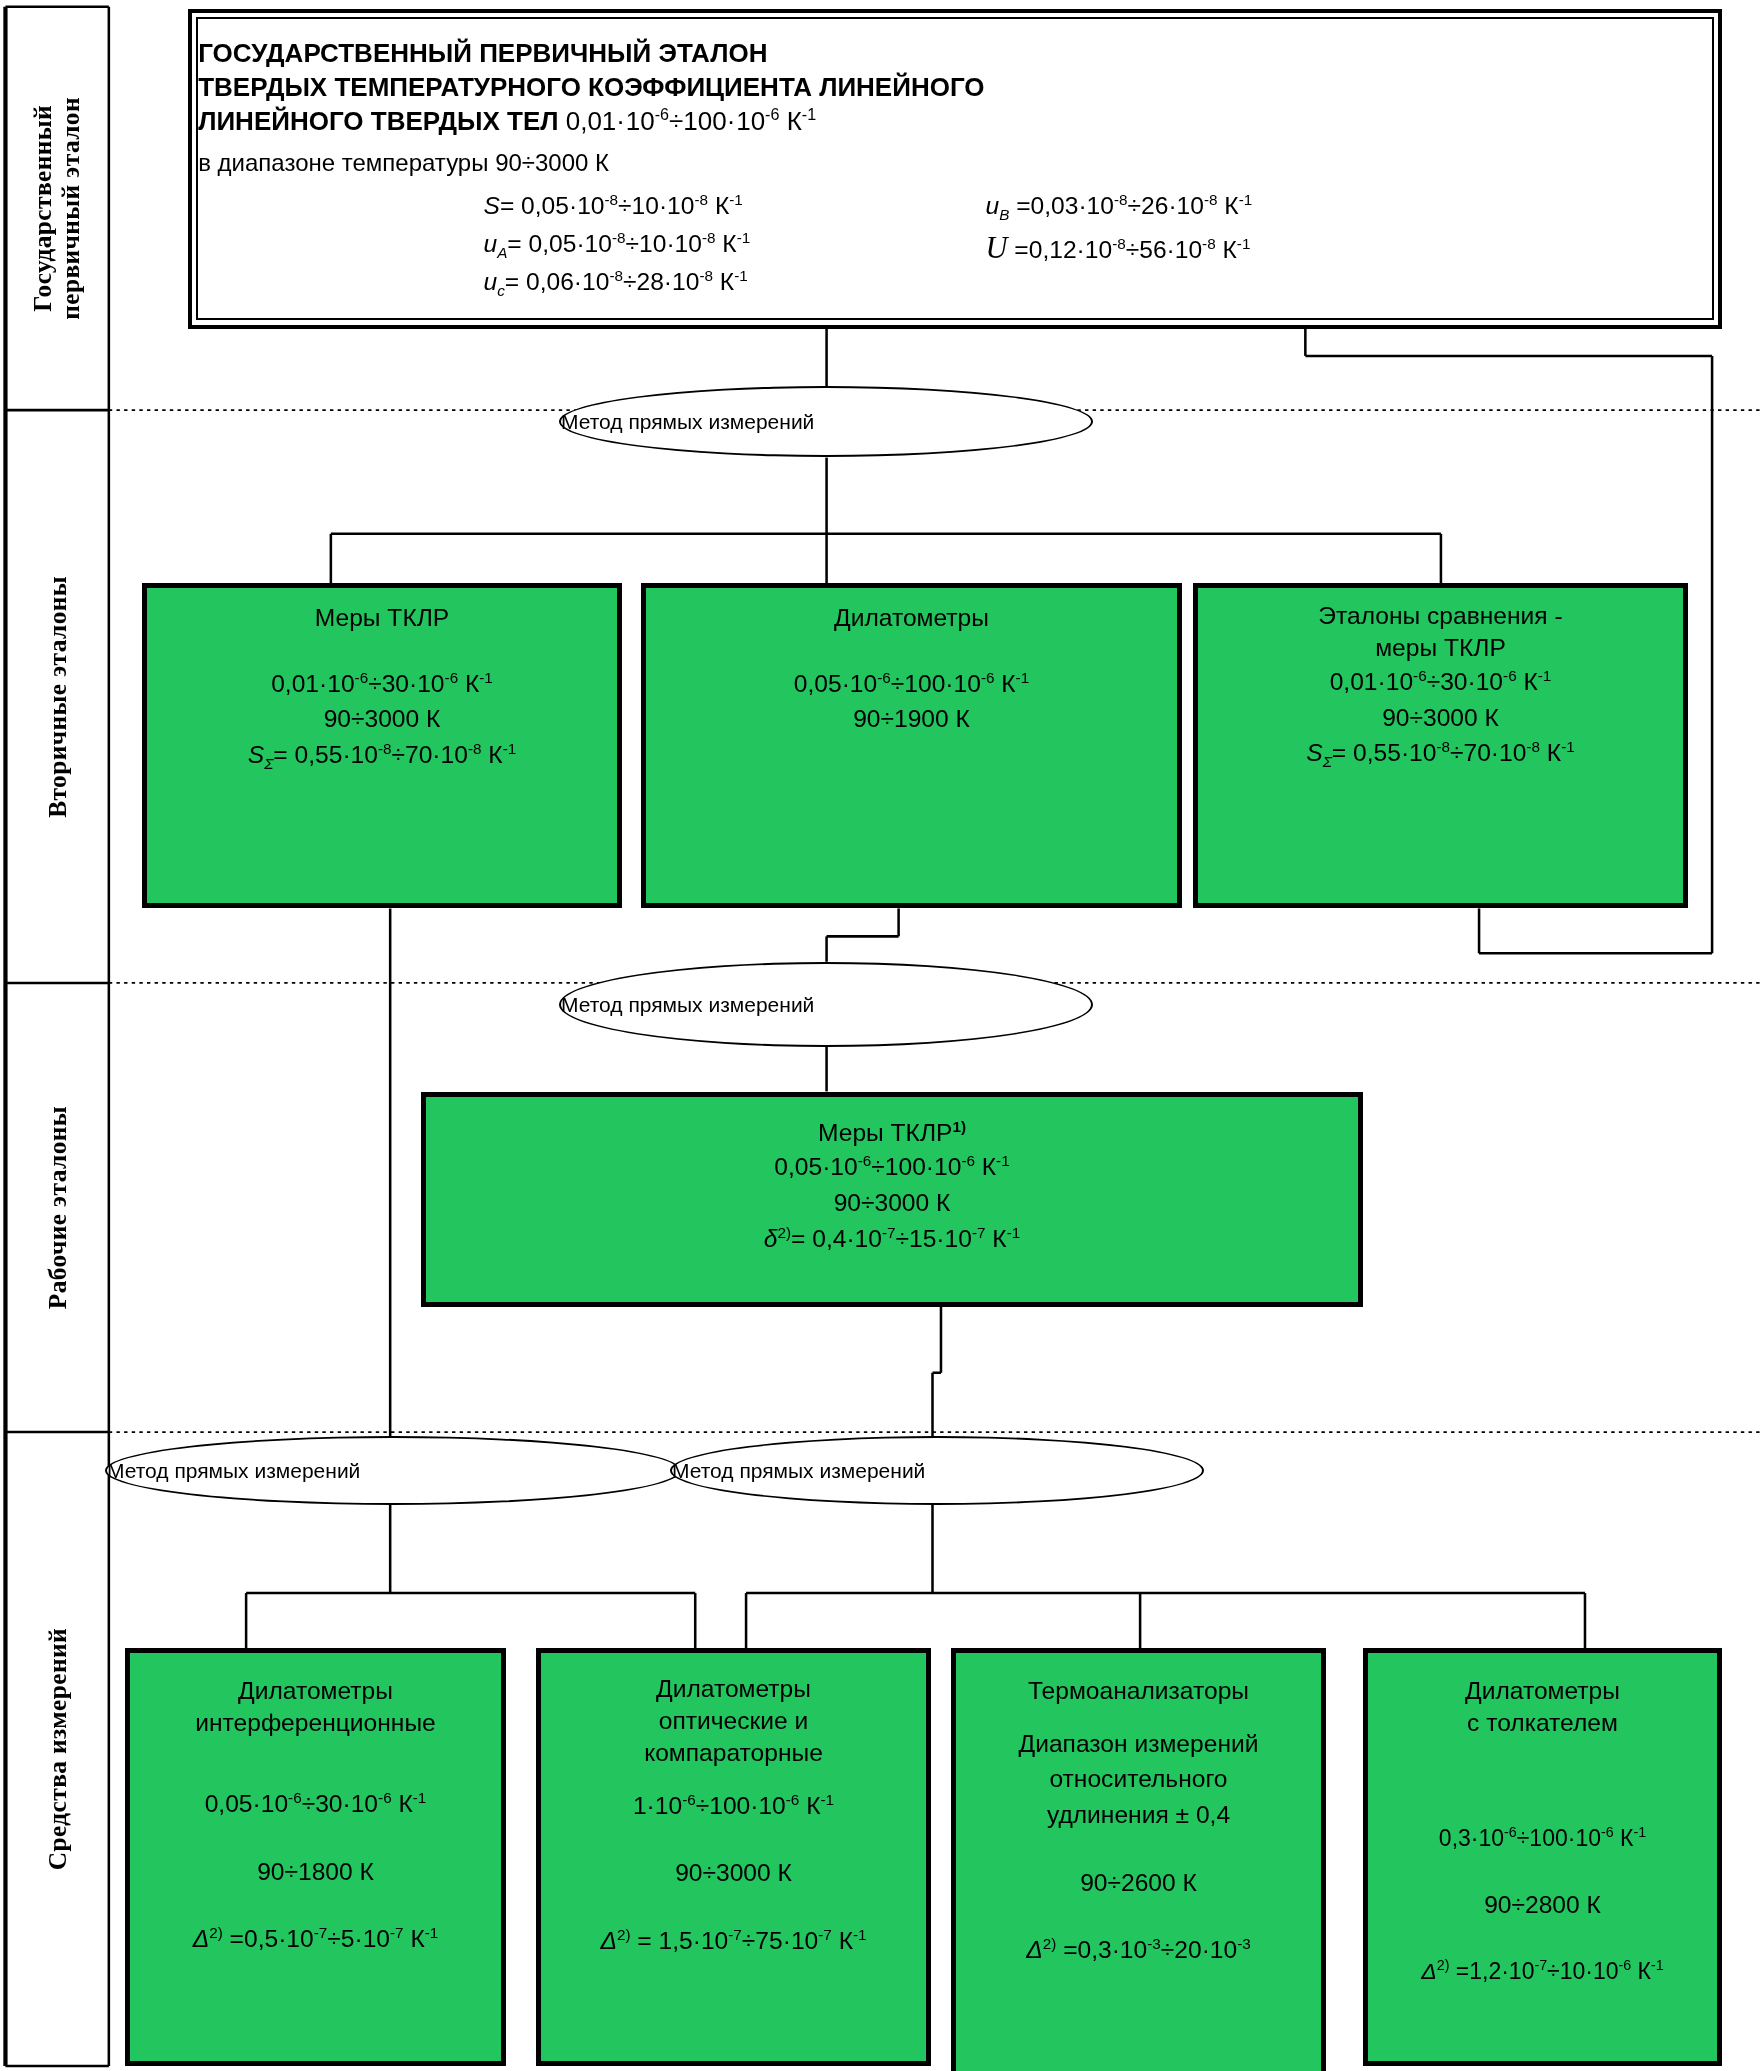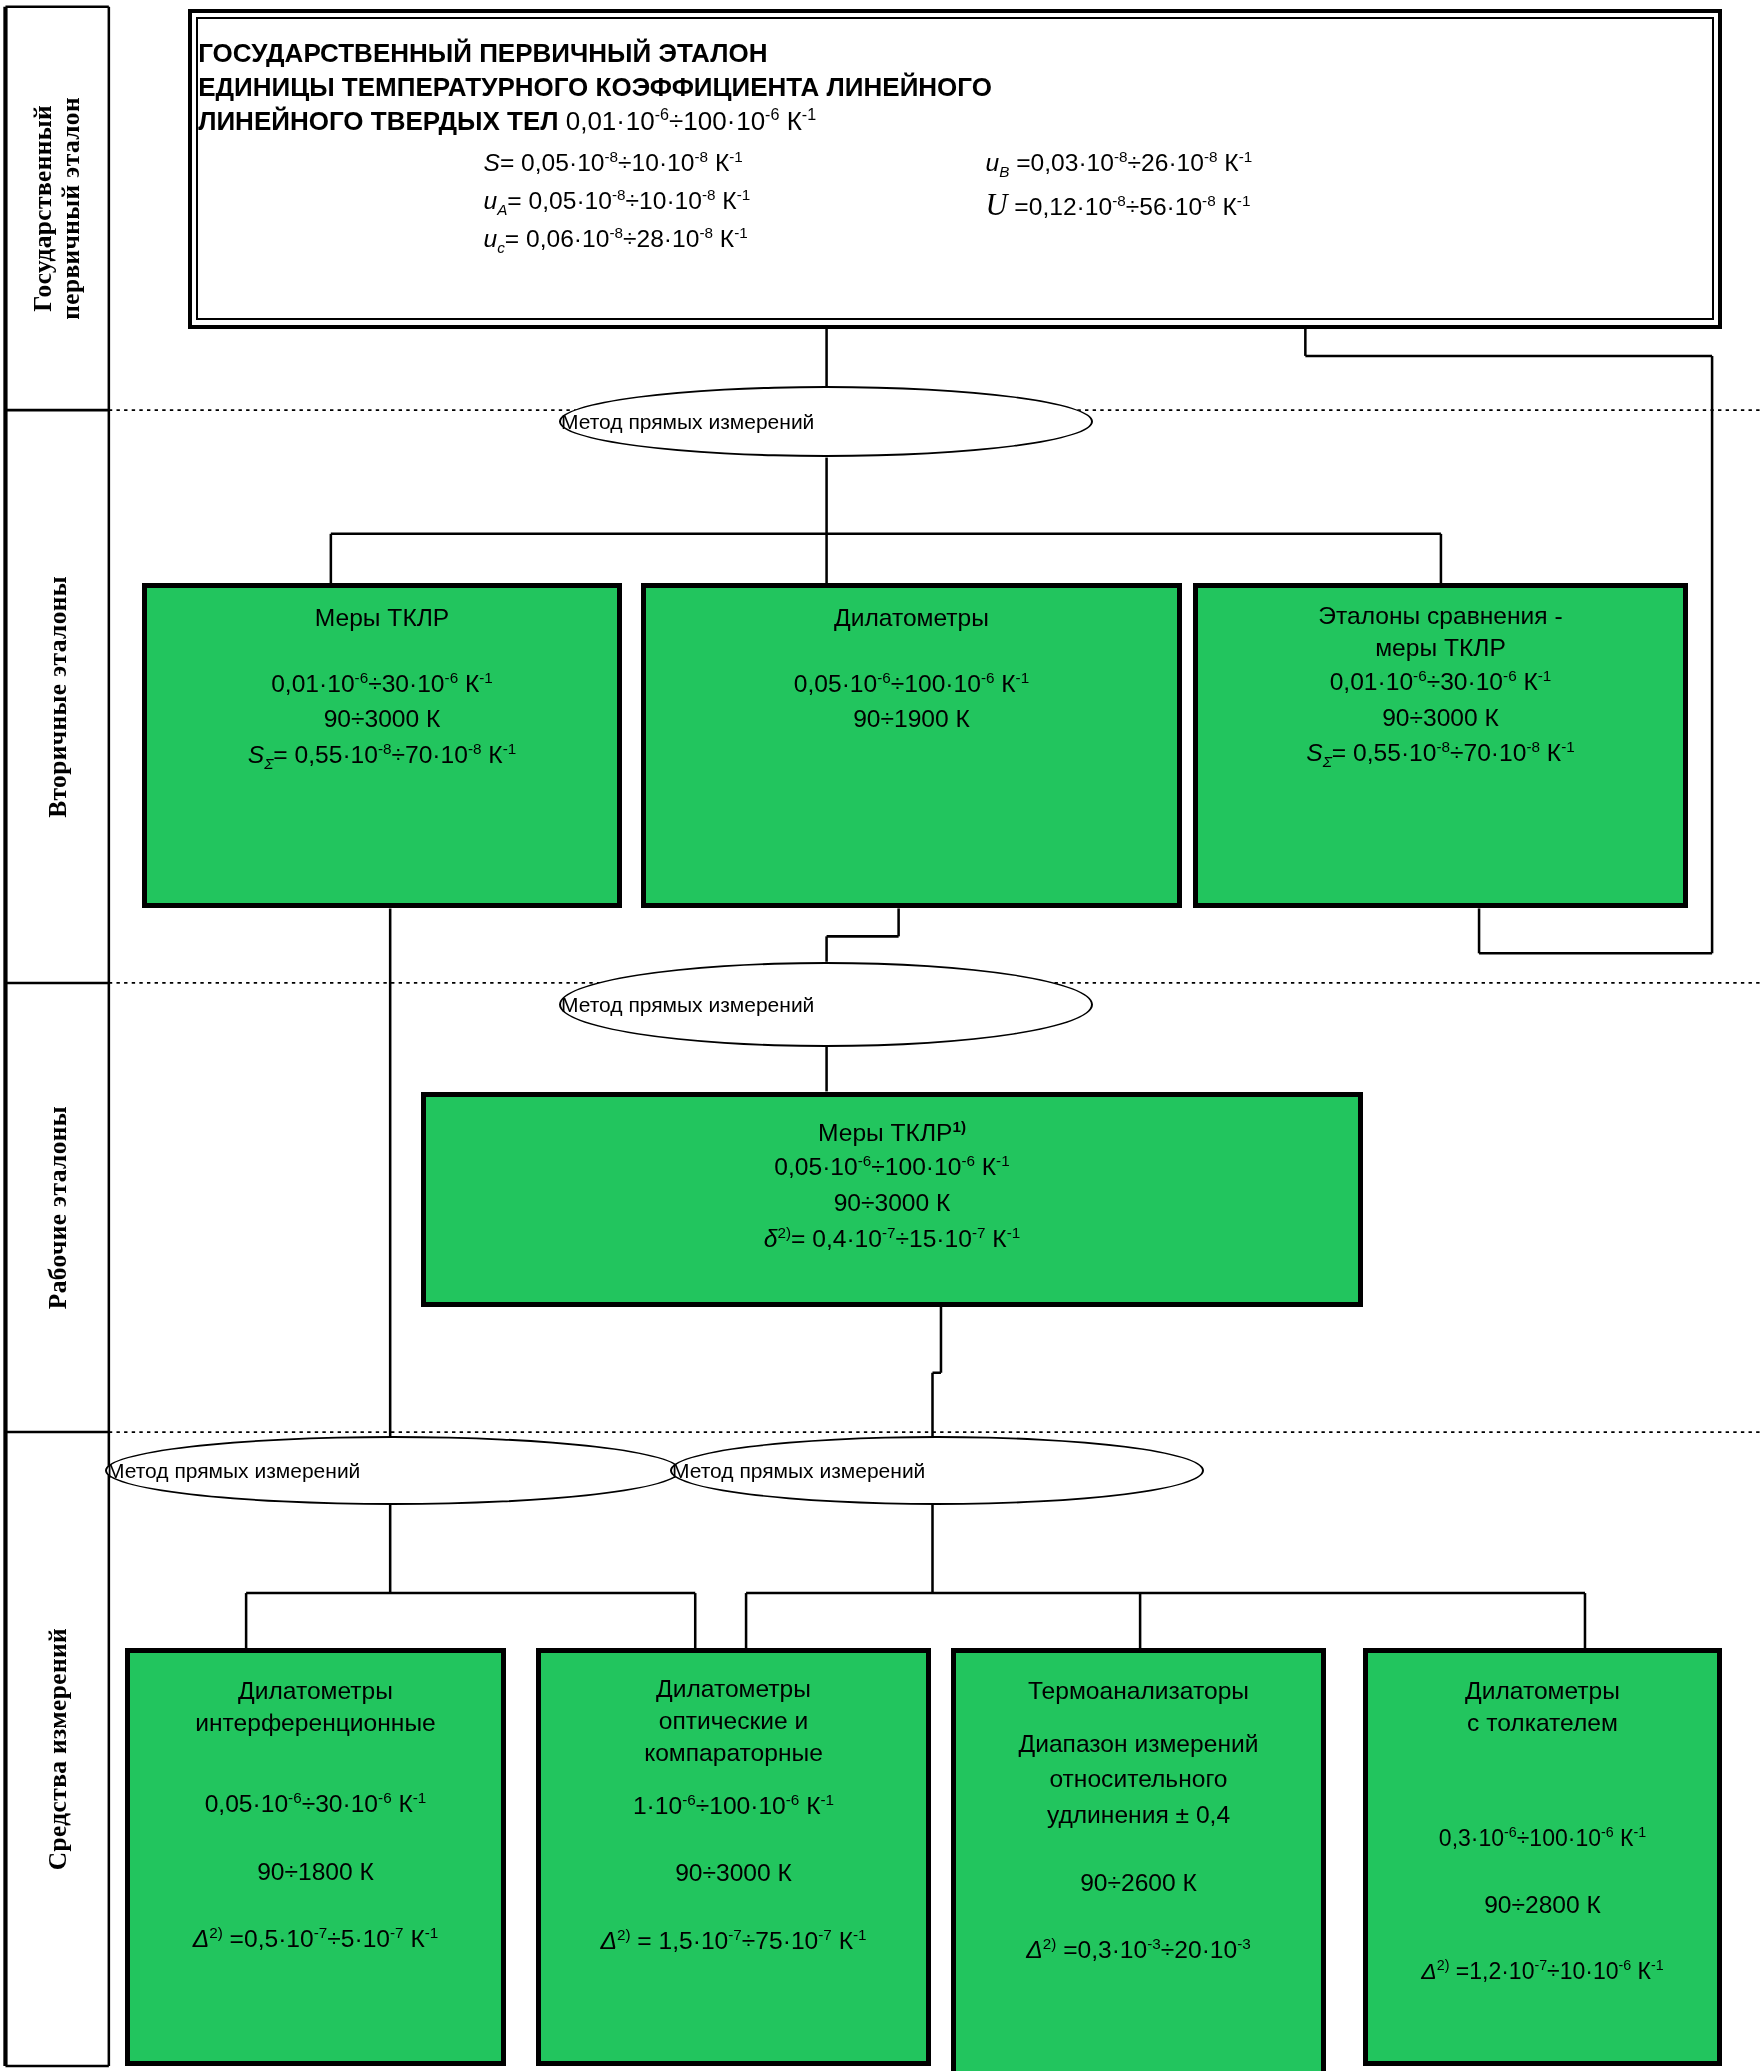--- a/index.html
+++ b/index.html
@@ -180,27 +180,28 @@
   <div class="tier-label" style="top:983px; height:449px;">
     <span>Рабочие эталоны</span>
   </div>
   <div class="tier-label" style="top:1432px; height:634px;">
     <span>Средства измерений</span>
   </div>
 
   <div class="primary-outer" style="left:188px; top:8.5px; width:1534px; height:320px;">
     <div class="primary-inner">
       <div class="hdr">ГОСУДАРСТВЕННЫЙ ПЕРВИЧНЫЙ ЭТАЛОН</div>
-      <div class="hdr">ЕДИНИЦЫ ТЕМПЕРАТУРНОГО КОЭФФИЦИЕНТА ЛИНЕЙНОГО</div>
+      <div class="hdr">ТВЕРДЫХ ТЕМПЕРАТУРНОГО КОЭФФИЦИЕНТА ЛИНЕЙНОГО</div>
       <div class="hdr">
         <span>ЛИНЕЙНОГО ТВЕРДЫХ ТЕЛ</span>
         <span class="reg">
           0,01<span style="letter-spacing:0.8px">·</span>10<sup>-6</sup>÷100<span style="letter-spacing:0.8px">·</span>10<sup>-6</sup> К<sup>-1</sup>
         </span>
       </div>
+      <div class="sub" style="padding-top:6.8px;">в диапазоне температуры 90÷3000 К</div>
 
       <div class="two-col" style="padding-top:5.1px;">
         <div class="col" style="width:458px;">
           <div class="frm">
             <span class="it">S</span>= 0,05·10<sup>-8</sup>÷10·10<sup>-8</sup> К<sup>-1</sup>
           </div>
           <div class="frm">
             <span class="it">u<sub>A</sub></span>= 0,05·10<sup>-8</sup>÷10·10<sup>-8</sup> К<sup>-1</sup>
           </div>
           <div class="frm">

